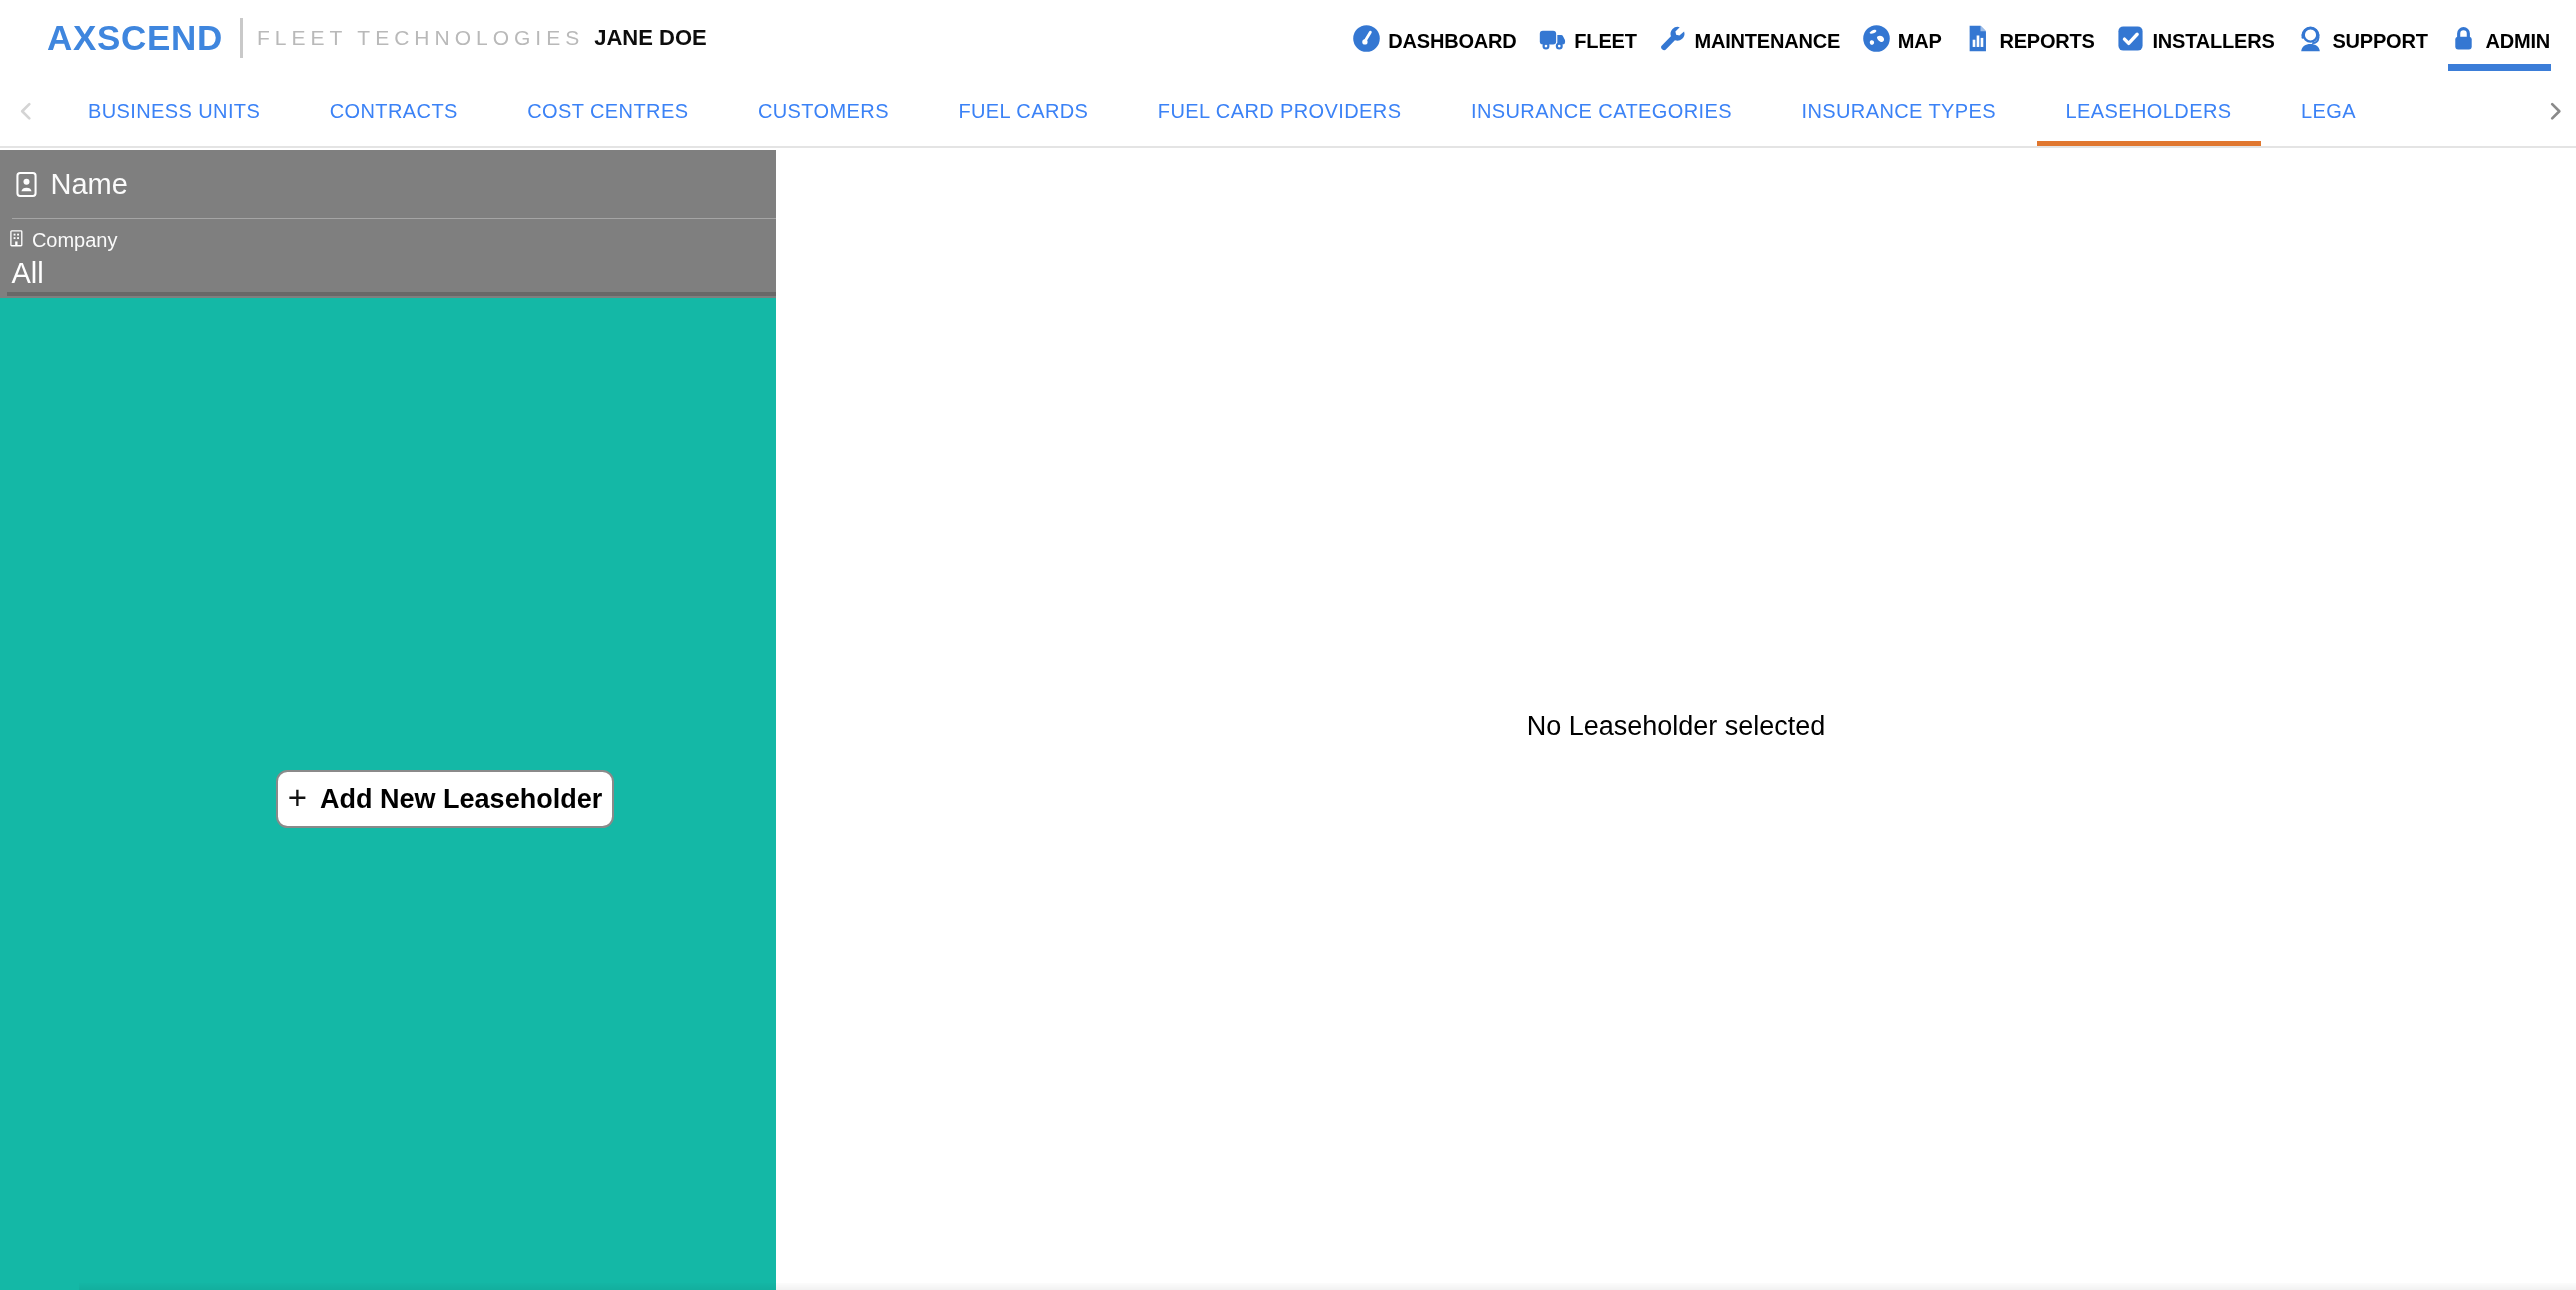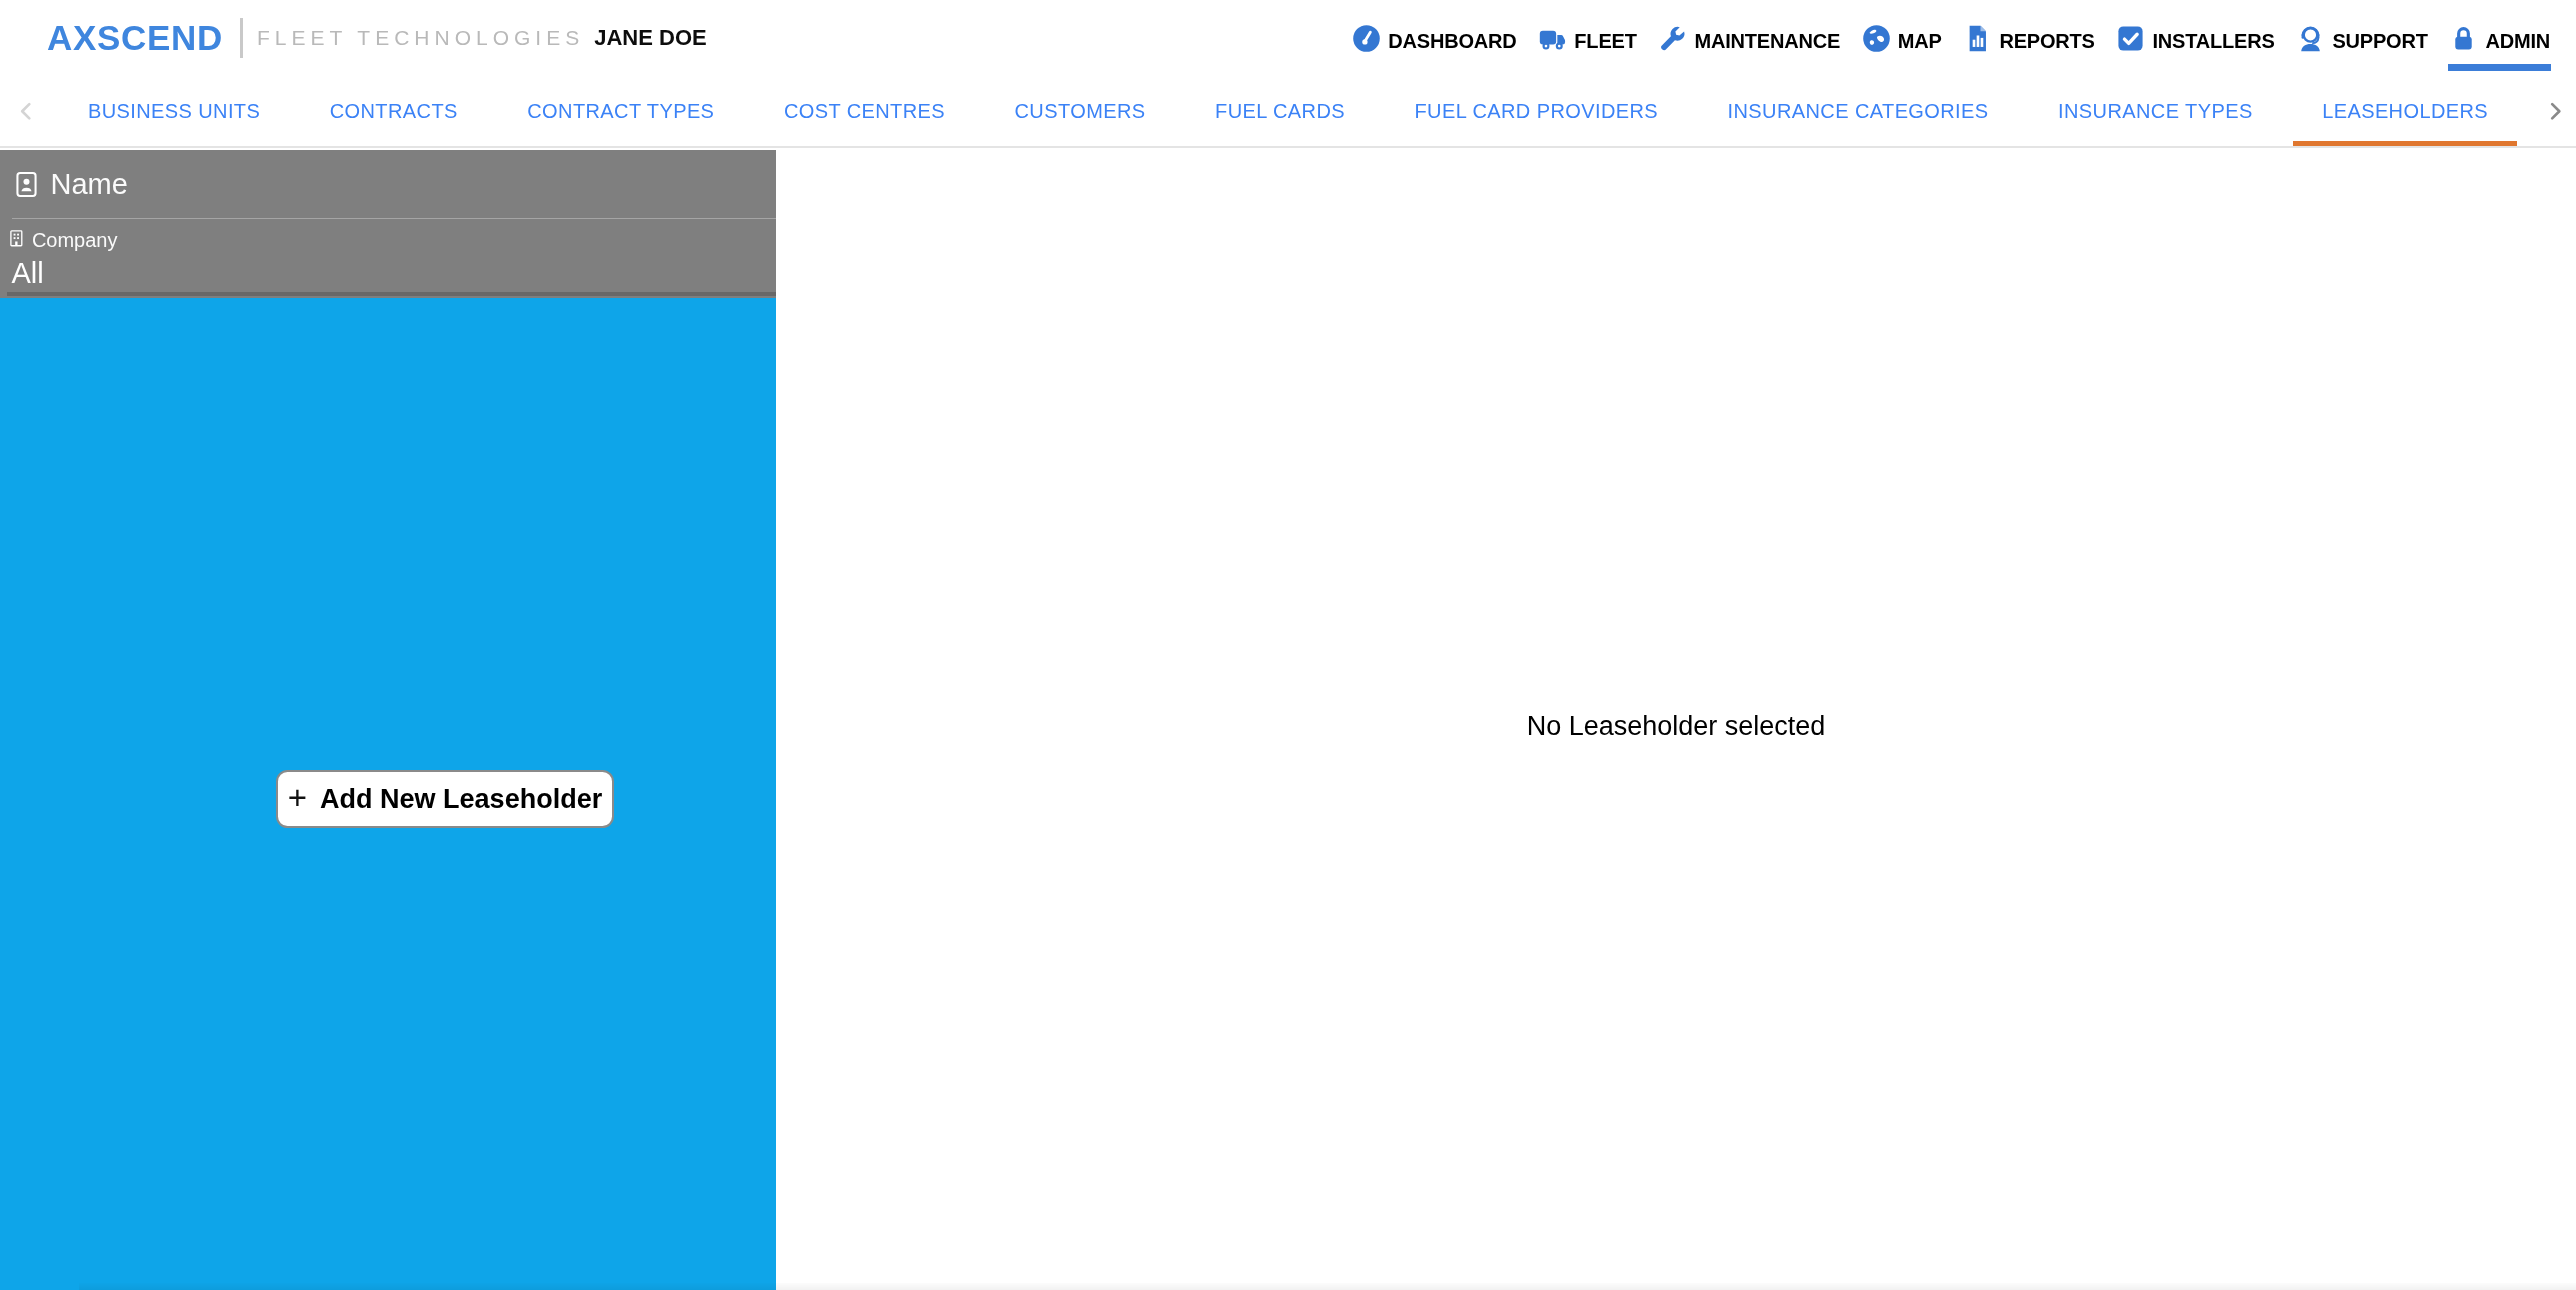--- a/index.html
+++ b/index.html
@@ -32,21 +32,21 @@
   .chevron-right { margin:0 8.6px 0 2.9px; color:#8a8a8a; }
   .tabs { display:flex; gap:11.5px; margin-left:20px; flex:1 1 auto; overflow:hidden; height:100%; }
   .tab { flex:none; padding:0 29px; height:100%; display:flex; align-items:center;
          font-size:20px; color:#3b82f6; letter-spacing:0.4px; white-space:nowrap;
          position:relative; cursor:pointer;text-align:center; }
   .tab.active::after { content:""; position:absolute; left:0; right:0; bottom:-2.2px;
                        height:7.2px; background:#e0772f; }
 
   
   .sidebar { position:absolute; top:150px; left:0; bottom:0; width:892px;
-             background:#0ea5e9; border-right:2.2px solid #cbcbcb; }
+             background:#14b8a6; border-right:2.2px solid #cbcbcb; }
   .filter-panel { position:relative; height:148px; background:#7f7f7f; }
   .name-row { position:absolute; top:0; left:0; right:79px; height:68px;
               display:flex; align-items:center; padding-left:11.5px; gap:10px; }
   .panel-icon { flex:none; display:flex; }
   .name-input { flex:1; background:transparent; border:none; outline:none;
                 color:#fff; font-size:29px; font-weight:400; font-family:"Liberation Sans",sans-serif; }
   .name-input::placeholder { color:#fbfbfb; opacity:1; font-weight:400; }
   .name-underline { position:absolute; top:68px; left:11.5px; right:72px; height:1.4px; background:#a5a5a5; }
   .fab { position:absolute; top:11.5px; right:10.8px; width:47px; height:47px; border-radius:50%;
          background:#8d8d8d; box-shadow:0 5.8px 10px rgba(0,0,0,0.20);
@@ -187,21 +187,20 @@
 
   <div class="tab-bar">
     <span class="tab-chevron chevron-left">
       <svg viewBox="0 0 24 24">
           <polyline points="15,5 8,12 15,19" fill="none" stroke="currentColor" stroke-width="2.6" stroke-linecap="round" stroke-linejoin="round"></polyline>
         </svg>
     </span>
     <div class="tabs">
       <div class="tab">BUSINESS UNITS</div>
       <div class="tab">CONTRACTS</div>
-      <div class="tab">CONTRACT TYPES</div>
       <div class="tab">COST CENTRES</div>
       <div class="tab">CUSTOMERS</div>
       <div class="tab">FUEL CARDS</div>
       <div class="tab">FUEL CARD PROVIDERS</div>
       <div class="tab">INSURANCE CATEGORIES</div>
       <div class="tab">INSURANCE TYPES</div>
       <div class="tab active">LEASEHOLDERS</div>
       <div class="tab">LEGA</div>
     </div>
     <span class="tab-chevron chevron-right">

